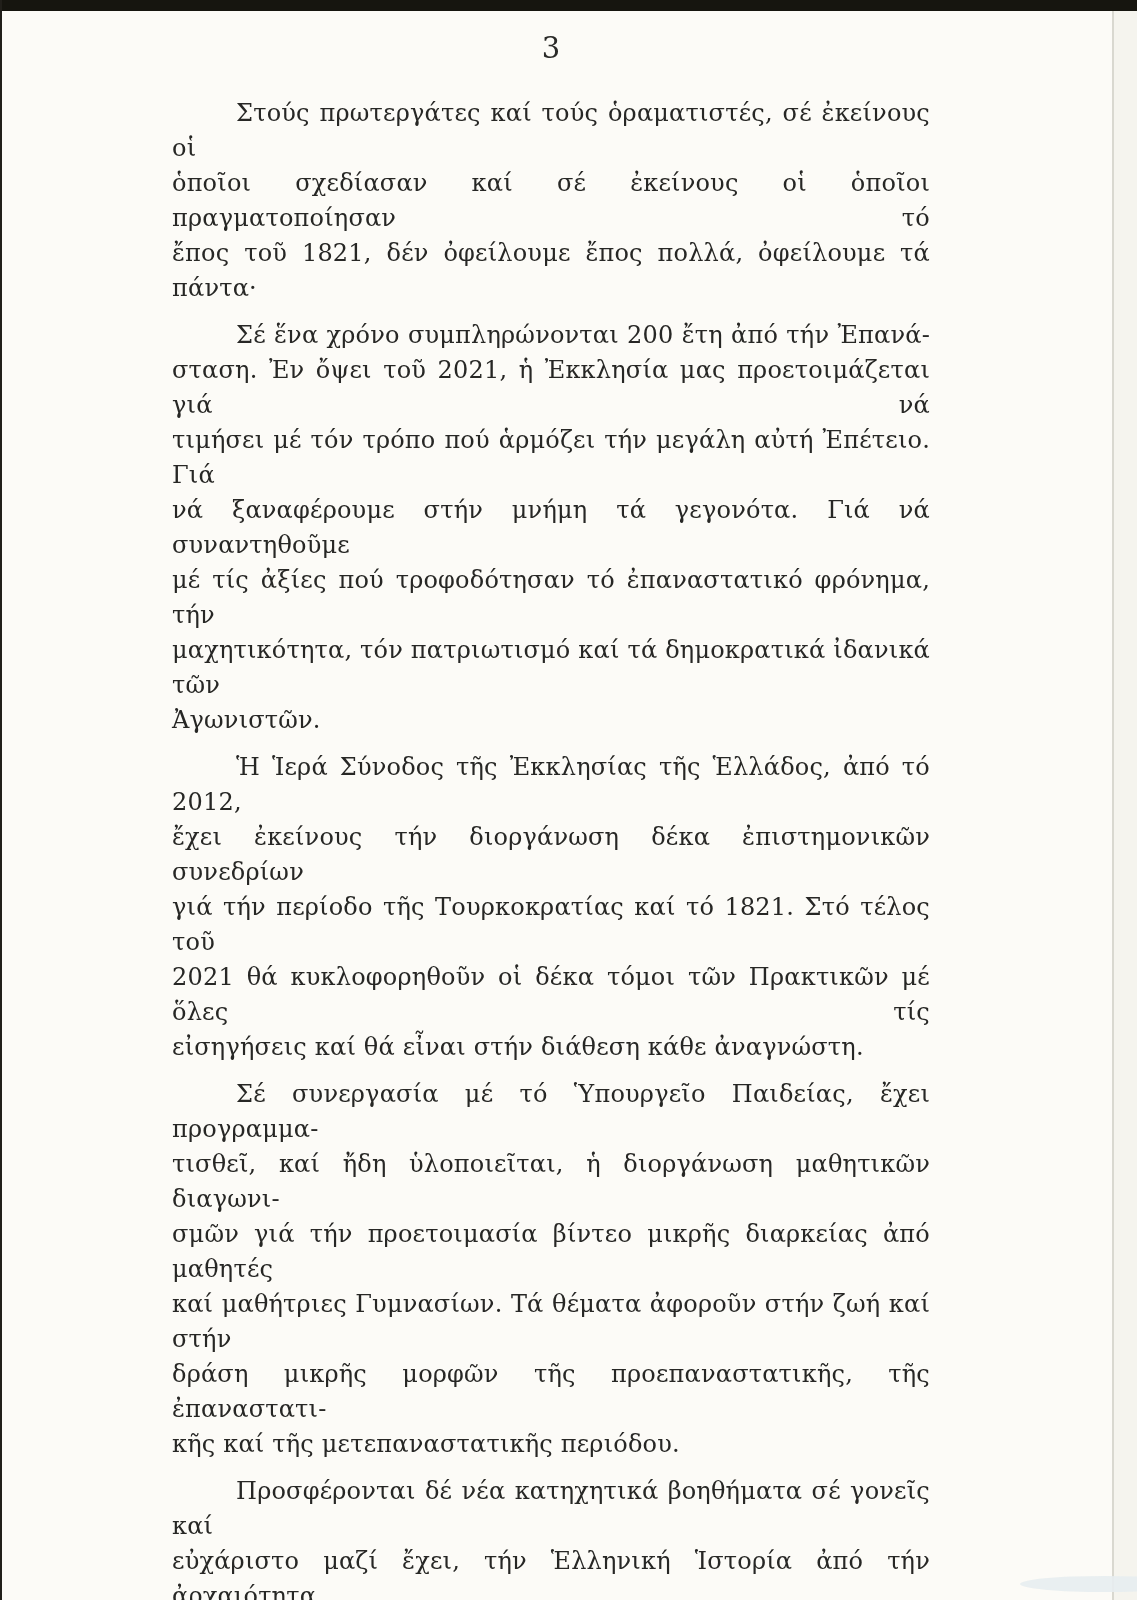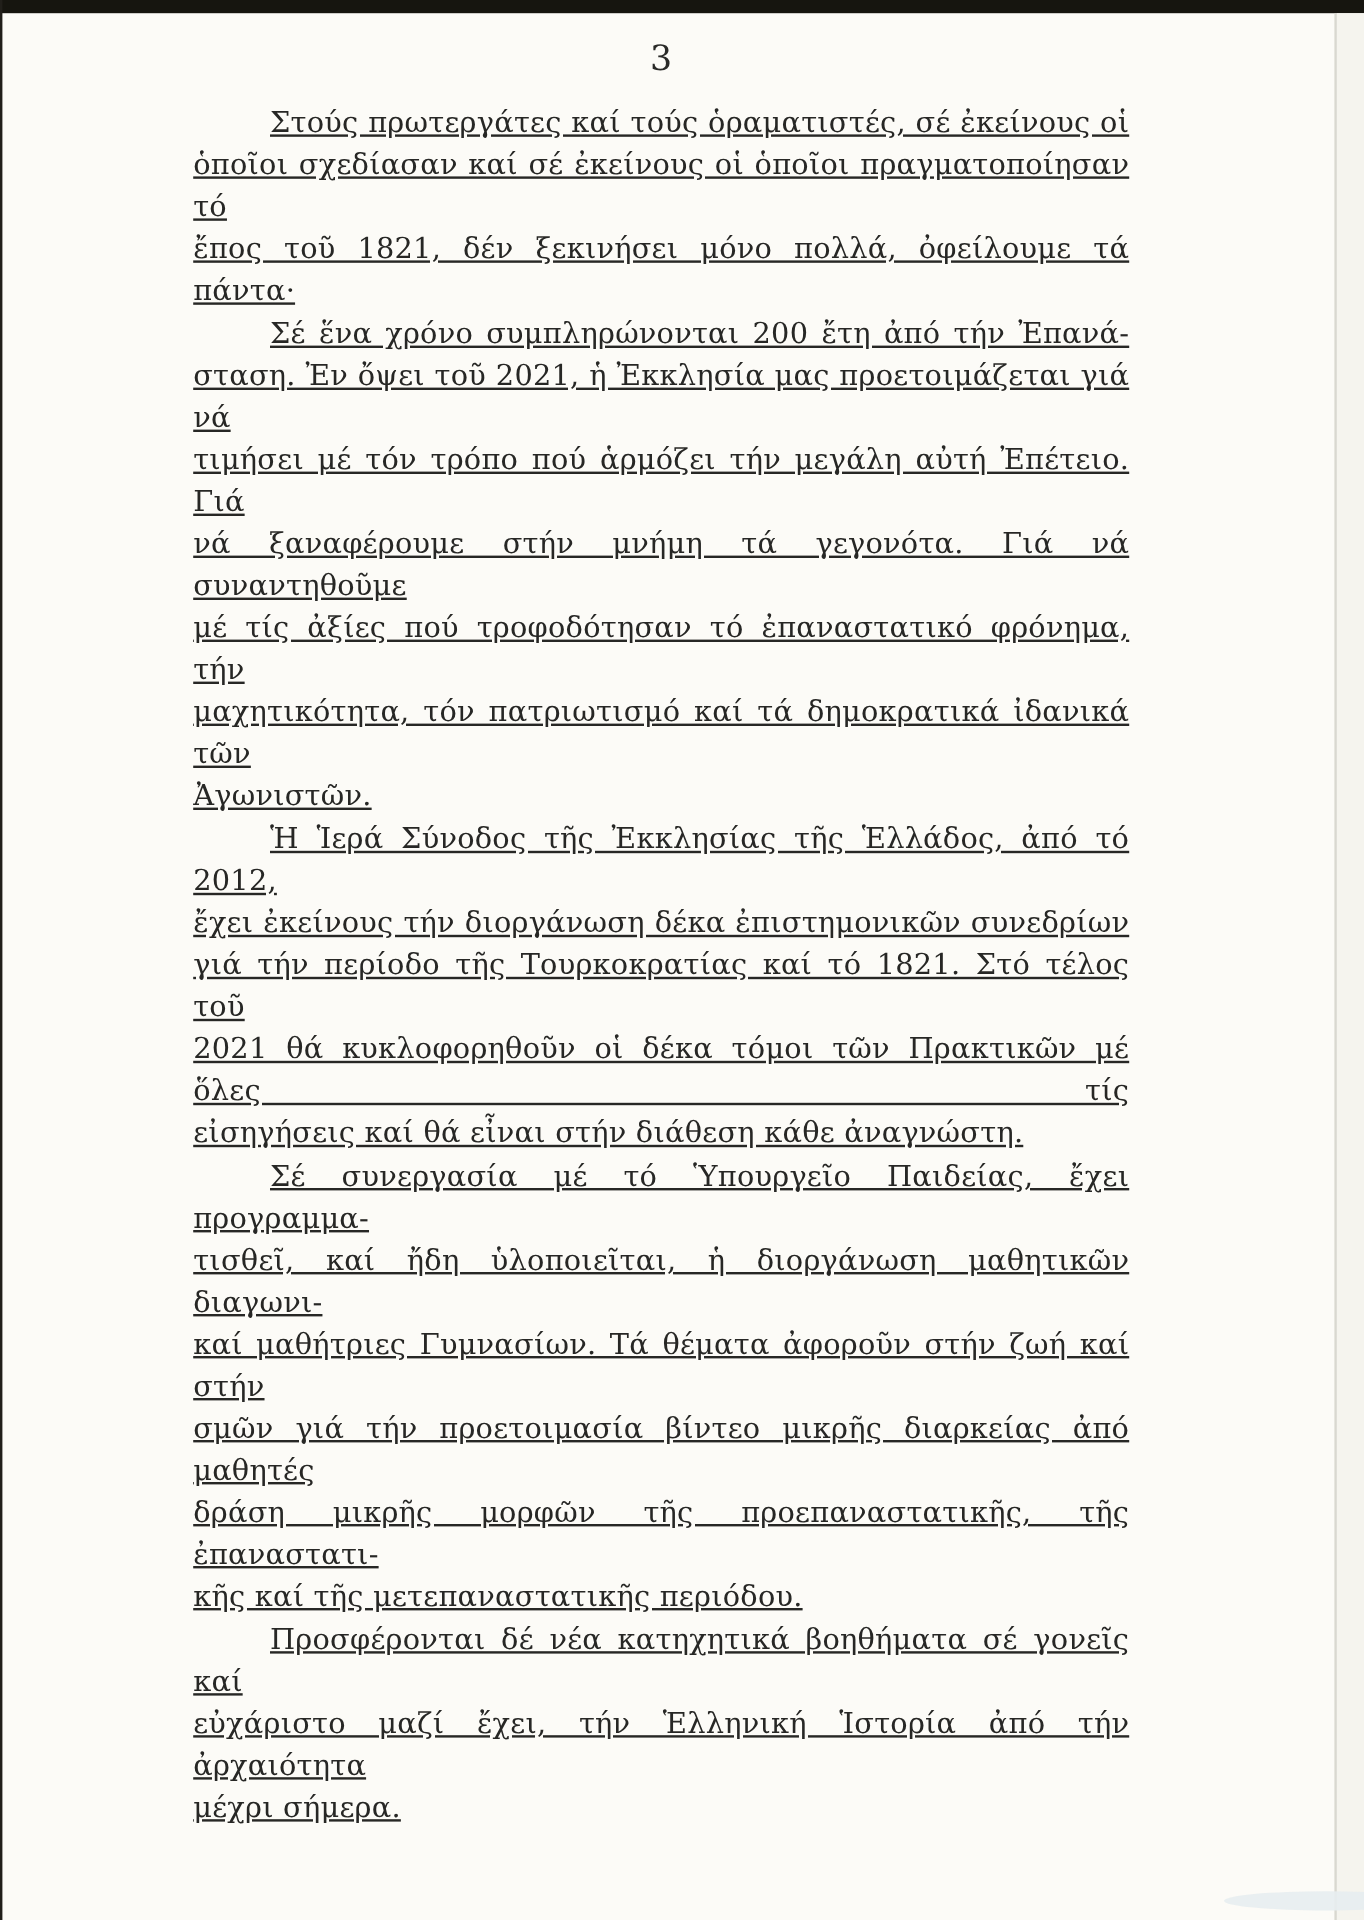--- a/index.html
+++ b/index.html
@@ -44,21 +44,21 @@
     top: 32px; left: 160px; width: 782px;
     text-align: center;
     font-size: 29px;
     line-height: 33px;
     color: #2a2a28;
   }
   .text-block {
     position: absolute;
     top: 84px; left: 160px; width: 782px;
   }
-  .paragraph { margin: 1px; padding: 0; text-decoration: underline; }
+  .paragraph { margin: 12px; padding: 0; }
   .line {
     font-size: 24px;
     line-height: 35px;
     letter-spacing: 0.2px;
     text-align: justify;
     text-align-last: justify;
     color: #272725;
   }
   .line.first { text-indent: 64px; }
   .line.last { text-align-last: left; }
@@ -73,21 +73,21 @@
   <div class="scan-right-edge-line"></div>
   <div class="scan-smudge"></div>
 
   <div class="page-number">3</div>
 
   <div class="text-block">
 
     <div class="paragraph">
       <div class="line first">Στούς πρωτεργάτες καί τούς ὁραματιστές, σέ ἐκείνους οἱ</div>
       <div class="line">ὁποῖοι σχεδίασαν καί σέ ἐκείνους οἱ ὁποῖοι πραγματοποίησαν τό</div>
-      <div class="line">ἔπος τοῦ 1821, δέν ξεκινήσει μόνο πολλά, ὀφείλουμε τά πάντα·</div>
+      <div class="line">ἔπος τοῦ 1821, δέν ὀφείλουμε ἔπος πολλά, ὀφείλουμε τά πάντα·</div>
     </div>
 
     <div class="paragraph">
       <div class="line first">Σέ ἕνα χρόνο συμπληρώνονται 200 ἔτη ἀπό τήν Ἐπανά-</div>
       <div class="line">σταση. Ἐν ὄψει τοῦ 2021, ἡ Ἐκκλησία μας προετοιμάζεται γιά νά</div>
       <div class="line">τιμήσει μέ τόν τρόπο πού ἁρμόζει τήν μεγάλη αὐτή Ἐπέτειο. Γιά</div>
       <div class="line">νά ξαναφέρουμε στήν μνήμη τά γεγονότα. Γιά νά συναντηθοῦμε</div>
       <div class="line">μέ τίς ἀξίες πού τροφοδότησαν τό ἐπαναστατικό φρόνημα, τήν</div>
       <div class="line">μαχητικότητα, τόν πατριωτισμό καί τά δημοκρατικά ἰδανικά τῶν</div>
       <div class="line last">Ἀγωνιστῶν.</div>
@@ -97,22 +97,22 @@
       <div class="line first">Ἡ Ἱερά Σύνοδος τῆς Ἐκκλησίας τῆς Ἑλλάδος, ἀπό τό 2012,</div>
       <div class="line">ἔχει ἐκείνους τήν διοργάνωση δέκα ἐπιστημονικῶν συνεδρίων</div>
       <div class="line">γιά τήν περίοδο τῆς Τουρκοκρατίας καί τό 1821. Στό τέλος τοῦ</div>
       <div class="line">2021 θά κυκλοφορηθοῦν οἱ δέκα τόμοι τῶν Πρακτικῶν μέ ὅλες τίς</div>
       <div class="line last">εἰσηγήσεις καί θά εἶναι στήν διάθεση κάθε ἀναγνώστη.</div>
     </div>
 
     <div class="paragraph">
       <div class="line first">Σέ συνεργασία μέ τό Ὑπουργεῖο Παιδείας, ἔχει προγραμμα-</div>
       <div class="line">τισθεῖ, καί ἤδη ὑλοποιεῖται, ἡ διοργάνωση μαθητικῶν διαγωνι-</div>
+      <div class="line">σμῶν γιά τήν προετοιμασία βίντεο μικρῆς διαρκείας ἀπό μαθητές</div>
       <div class="line">καί μαθήτριες Γυμνασίων. Τά θέματα ἀφοροῦν στήν ζωή καί στήν</div>
-      <div class="line">σμῶν γιά τήν προετοιμασία βίντεο μικρῆς διαρκείας ἀπό μαθητές</div>
       <div class="line">δράση μικρῆς μορφῶν τῆς προεπαναστατικῆς, τῆς ἐπαναστατι-</div>
       <div class="line last">κῆς καί τῆς μετεπαναστατικῆς περιόδου.</div>
     </div>
 
     <div class="paragraph">
       <div class="line first">Προσφέρονται δέ νέα κατηχητικά βοηθήματα σέ γονεῖς καί</div>
       <div class="line">εὐχάριστο μαζί ἔχει, τήν Ἑλληνική Ἱστορία ἀπό τήν ἀρχαιότητα</div>
       <div class="line last">μέχρι σήμερα.</div>
     </div>
 

